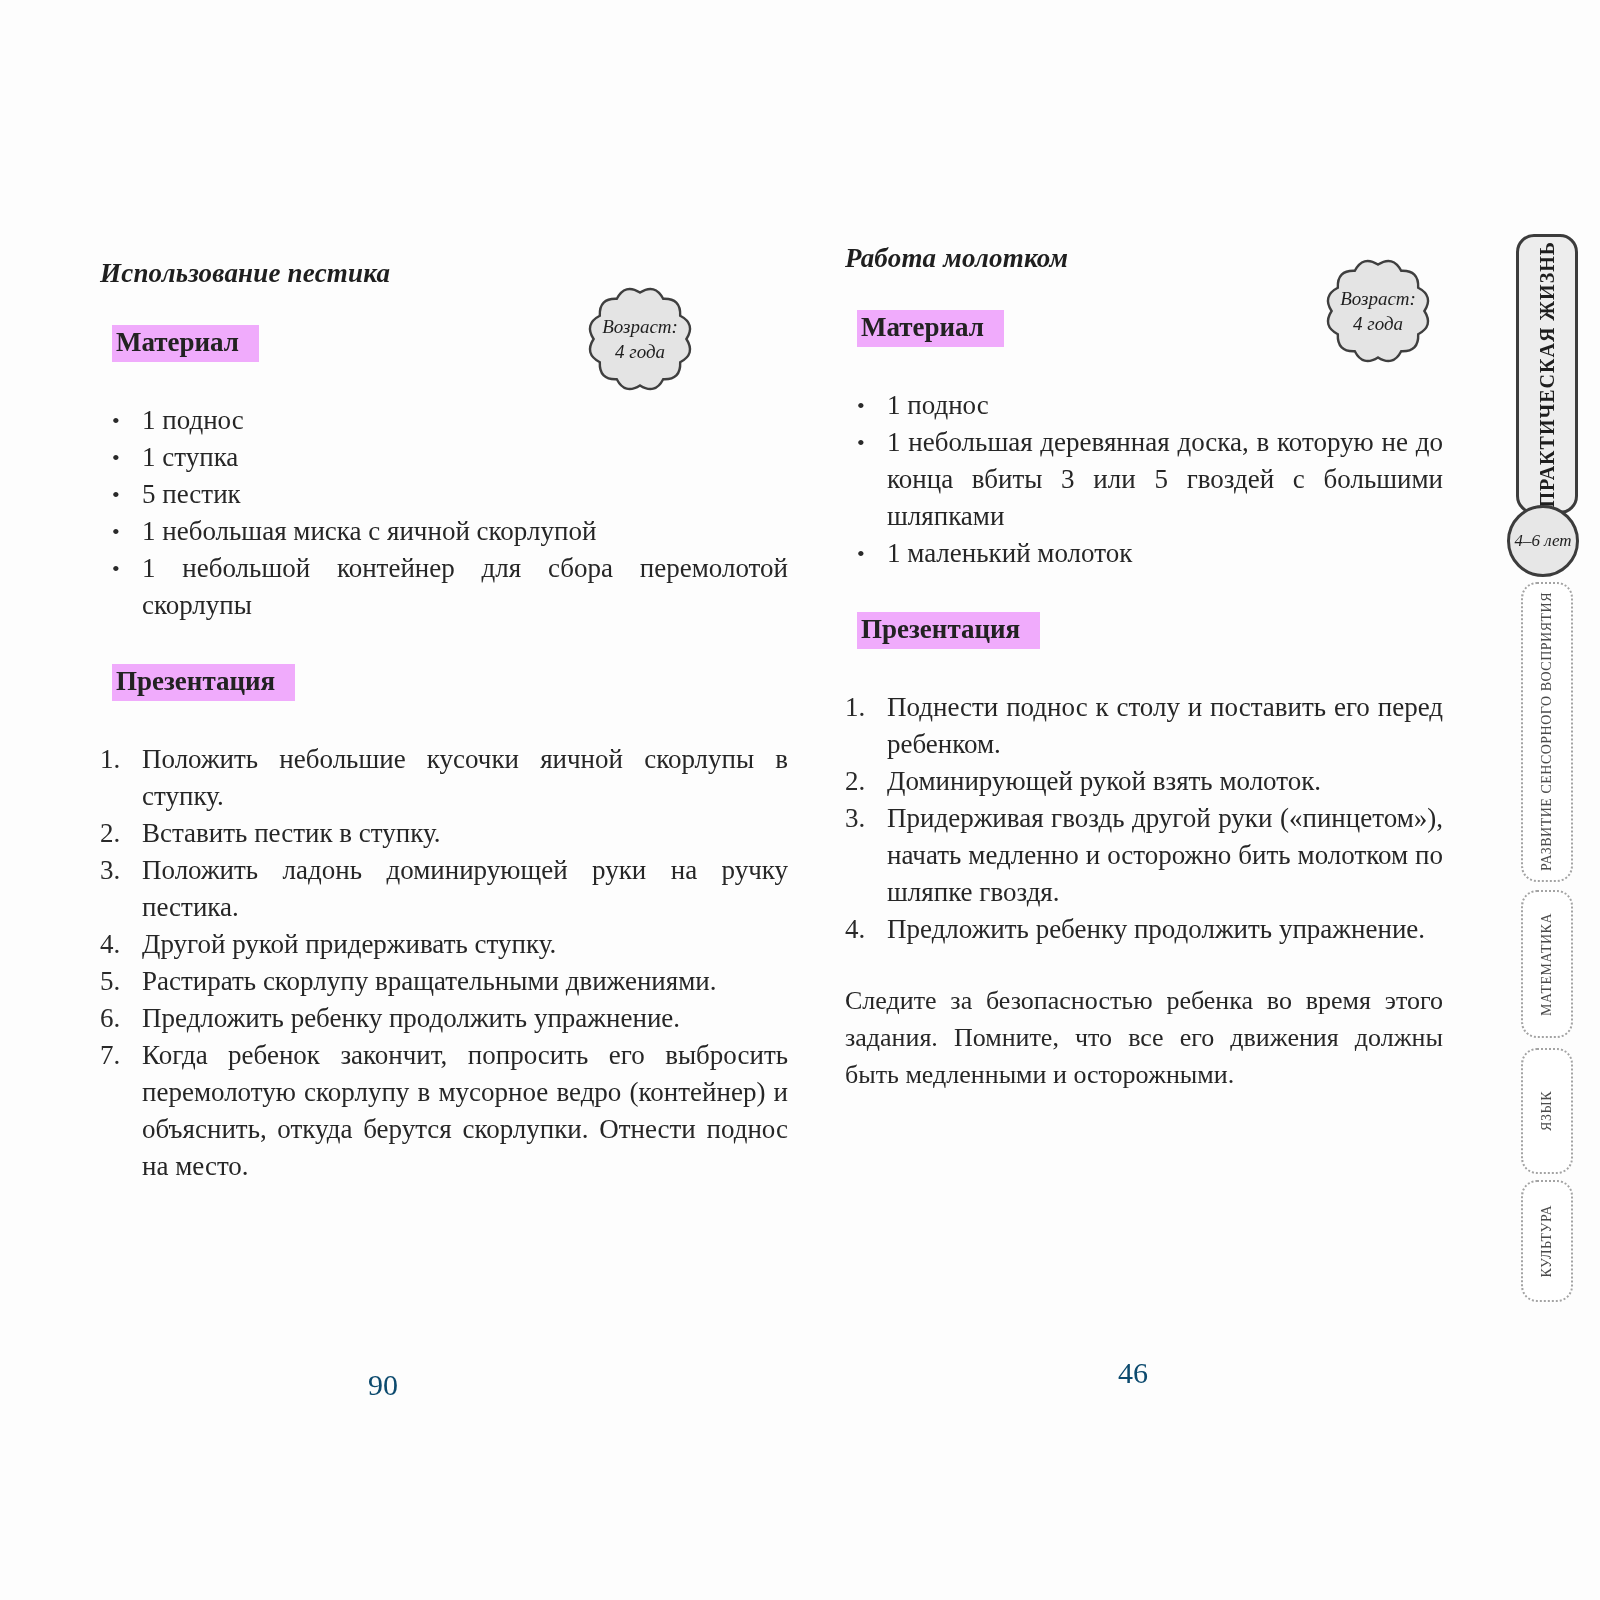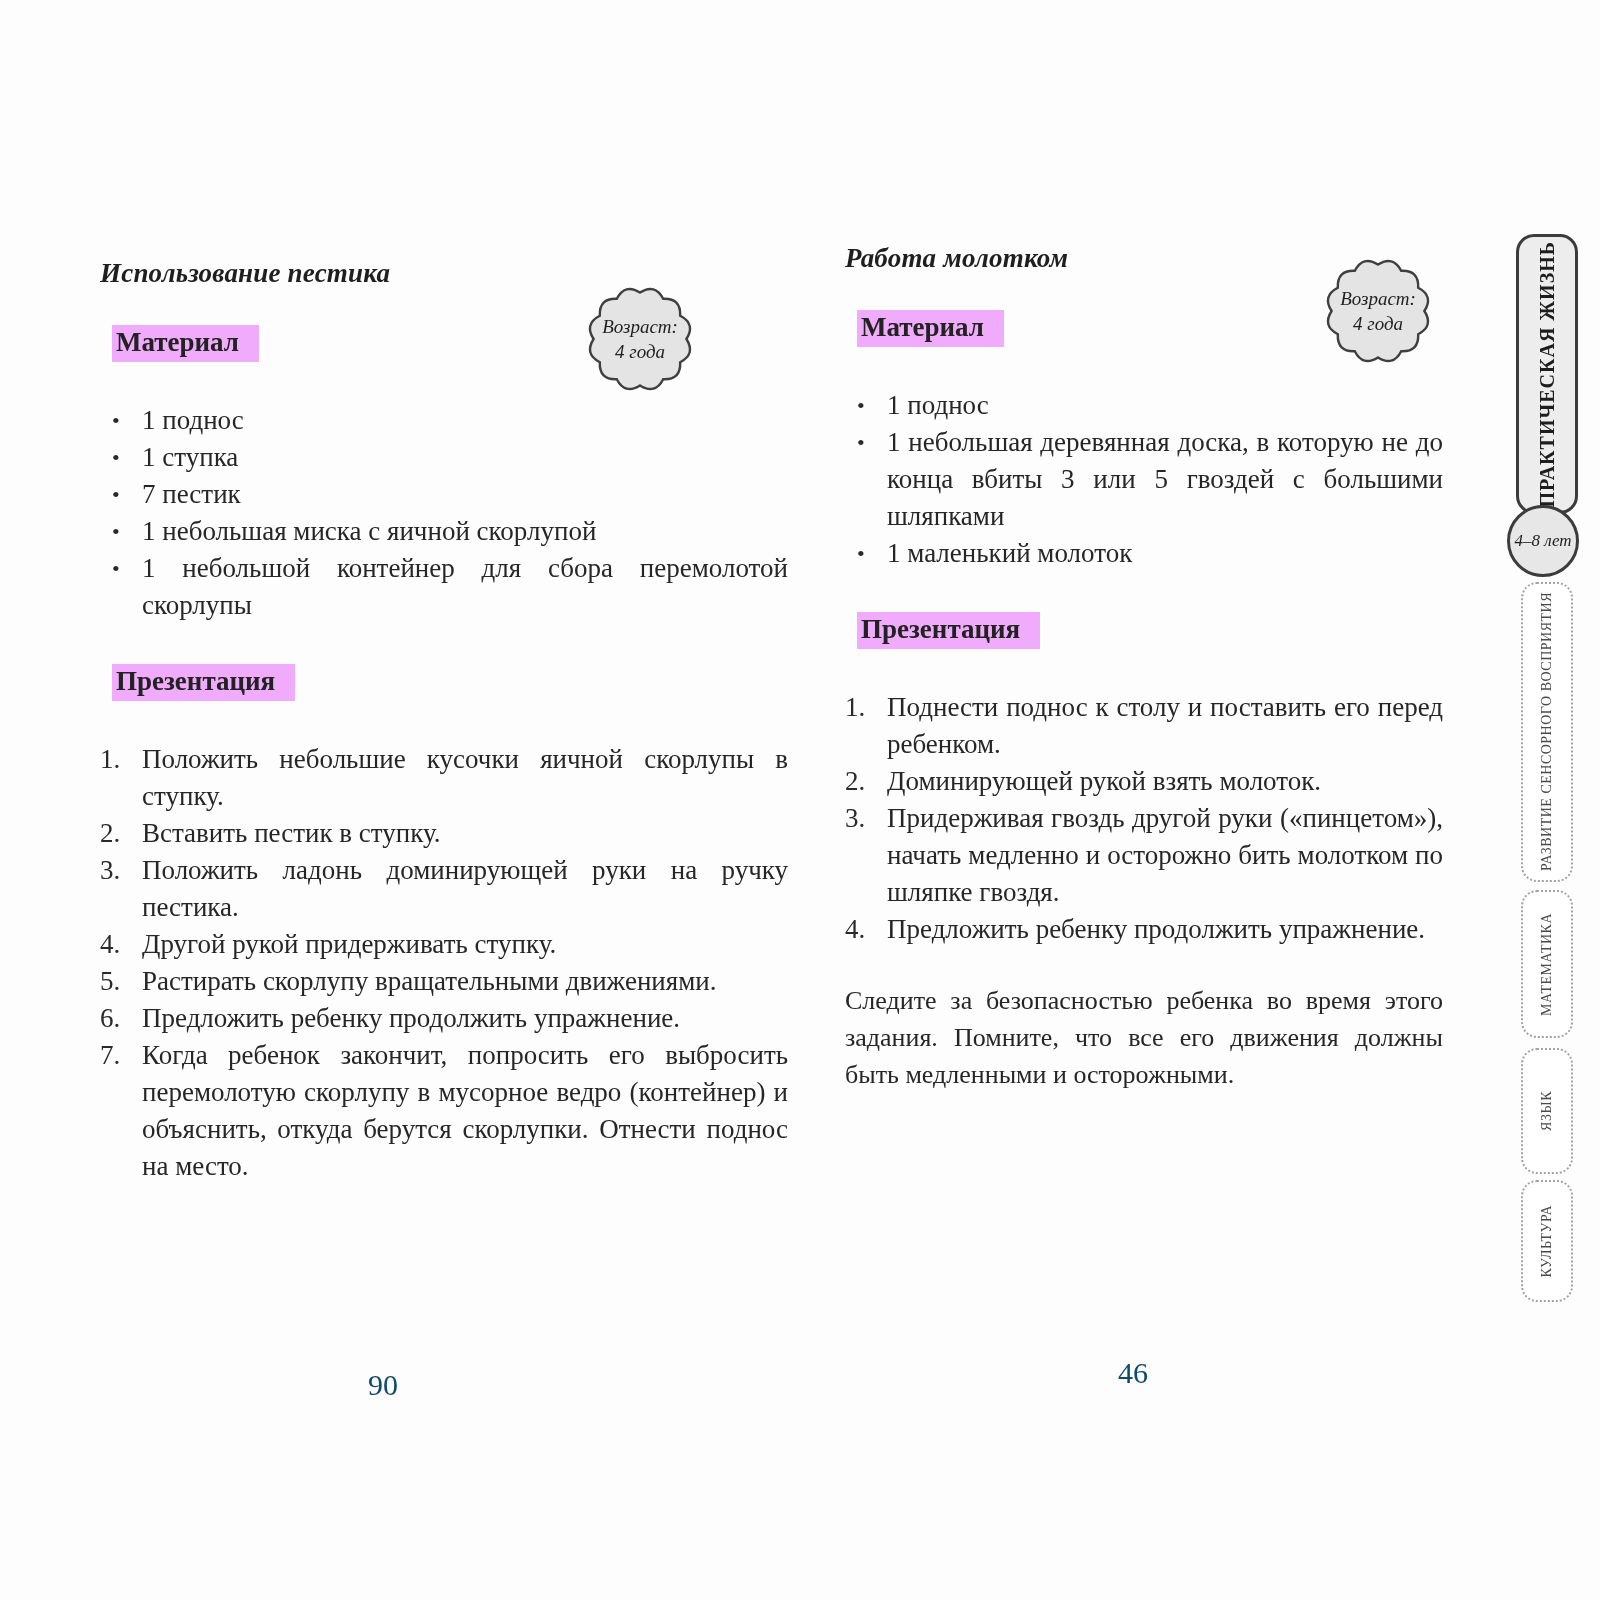--- a/index.html
+++ b/index.html
@@ -120,21 +120,21 @@
       <div class="bitem">
         <span class="bullet">•</span>
         <span class="btxt">1 поднос</span>
       </div>
       <div class="bitem">
         <span class="bullet">•</span>
         <span class="btxt">1 ступка</span>
       </div>
       <div class="bitem">
         <span class="bullet">•</span>
-        <span class="btxt">7 пестик</span>
+        <span class="btxt">5 пестик</span>
       </div>
       <div class="bitem">
         <span class="bullet">•</span>
         <span class="btxt">1 небольшая миска с яичной скорлупой</span>
       </div>
       <div class="bitem">
         <span class="bullet">•</span>
         <span class="btxt">1 небольшой контейнер для сбора перемолотой скорлупы</span>
       </div>
     </div>
@@ -238,21 +238,21 @@
   </div>
 
   <div class="page-number pn-left">90</div>
   <div class="page-number pn-right">46</div>
 
   <div class="tabstrip">
     <div class="main-tab">
       <span class="vlabel">ПРАКТИЧЕСКАЯ ЖИЗНЬ</span>
     </div>
     <div class="age-circle">
-      <span>4–8 лет</span>
+      <span>4–6 лет</span>
     </div>
     <div class="dot-tab dt-1">
       <span class="vlabel">РАЗВИТИЕ СЕНСОРНОГО ВОСПРИЯТИЯ</span>
     </div>
     <div class="dot-tab dt-2">
       <span class="vlabel">МАТЕМАТИКА</span>
     </div>
     <div class="dot-tab dt-3">
       <span class="vlabel">ЯЗЫК</span>
     </div>

